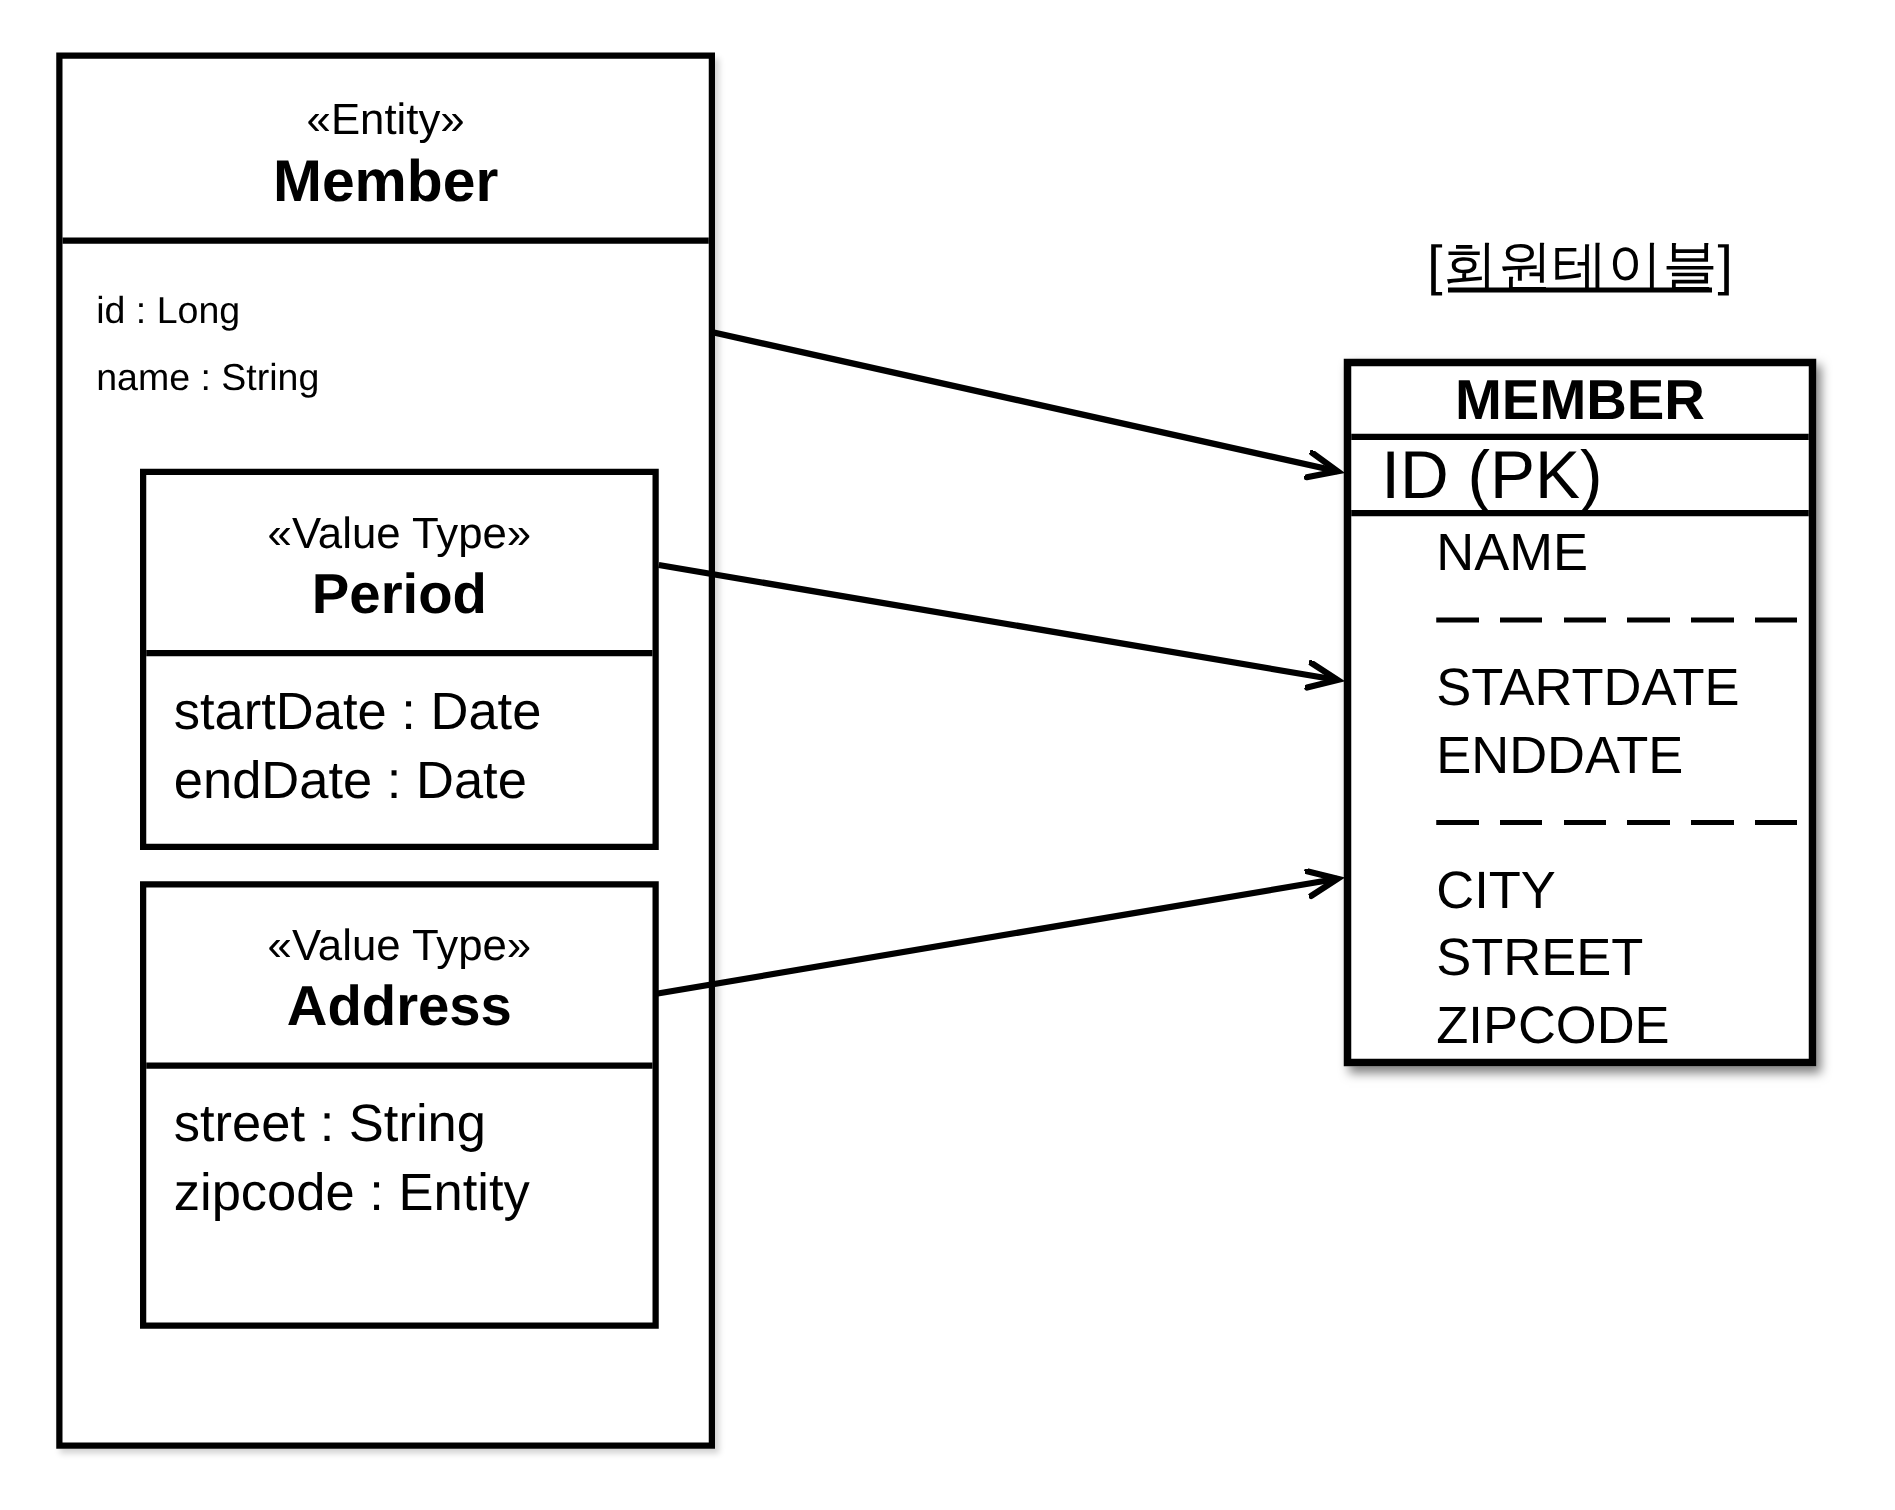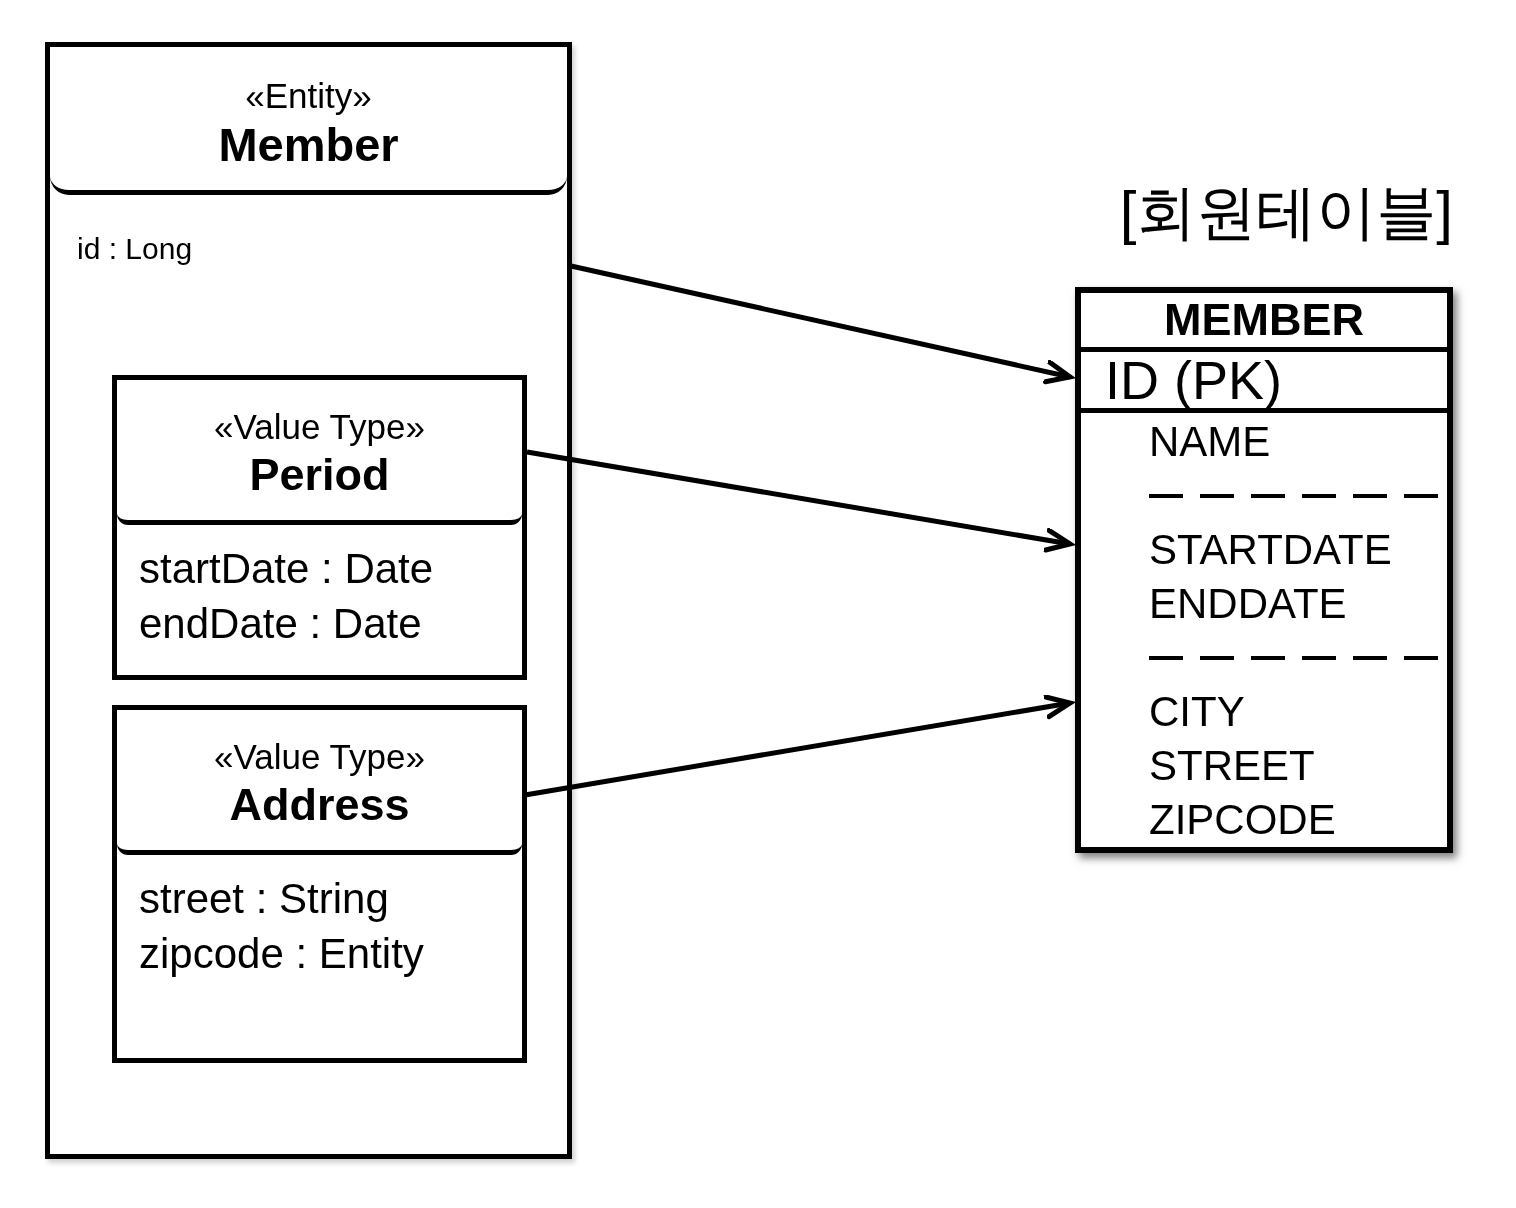--- a/index.html
+++ b/index.html
@@ -30,21 +30,20 @@
     position: absolute;
     left: 0; top: 0; right: 0;
     height: 148px;
     border-bottom: 5px solid #000;
     display: flex;
     flex-direction: column;
     align-items: center;
     justify-content: center;
     padding-top: 10px;
     box-sizing: border-box;
-    border-radius: 19px;
   }
   .stereotype {
     font-size: 35px;
     line-height: 42px;
   }
   .class-name {
     font-size: 47px;
     font-weight: bold;
     line-height: 56px;
   }
@@ -68,37 +67,37 @@
   .vt-address { top: 658px; height: 358px; }
   .vt-header {
     height: 145px;
     border-bottom: 5px solid #000;
     display: flex;
     flex-direction: column;
     align-items: center;
     justify-content: center;
     padding-top: 8px;
     box-sizing: border-box;
-    border-radius: 11px;
   }
   .vt-header .stereotype { font-size: 35px; line-height: 42px; }
   .vt-header .class-name { font-size: 45px; line-height: 54px; text-align: center; }
   .vt-fields {
     padding: 16px 0 0 22px;
     font-size: 42px;
     line-height: 55px;
   }
   
   .table-caption {
     position: absolute;
     left: 1075px; top: 182px;
     width: 378px;
-    text-align: right;
-    font-size: 60px;
+    text-align: center;
+    font-size: 44px;
     line-height: 62px;
+    text-decoration: underline;
   }
   .table-box {
     position: absolute;
     left: 1075px; top: 287px;
     width: 378px; height: 566px;
     border: 6px solid #000;
     box-sizing: border-box;
     background: #fff;
     box-shadow: 4px 5px 8px rgba(0,0,0,0.5);
   }
@@ -155,20 +154,21 @@
 
 <div class="canvas">
 
   <div class="entity-box">
     <div class="e-header">
       <div class="stereotype">«Entity»</div>
       <div class="class-name">Member</div>
     </div>
     <div class="e-fields">
       <div>id : Long</div>
+      <div>name : String</div>
     </div>
 
     <div class="vt-box vt-period">
       <div class="vt-header">
         <div class="stereotype">«Value Type»</div>
         <div class="class-name">Period</div>
       </div>
       <div class="vt-fields">
         <div>startDate : Date</div>
         <div>endDate : Date</div>

